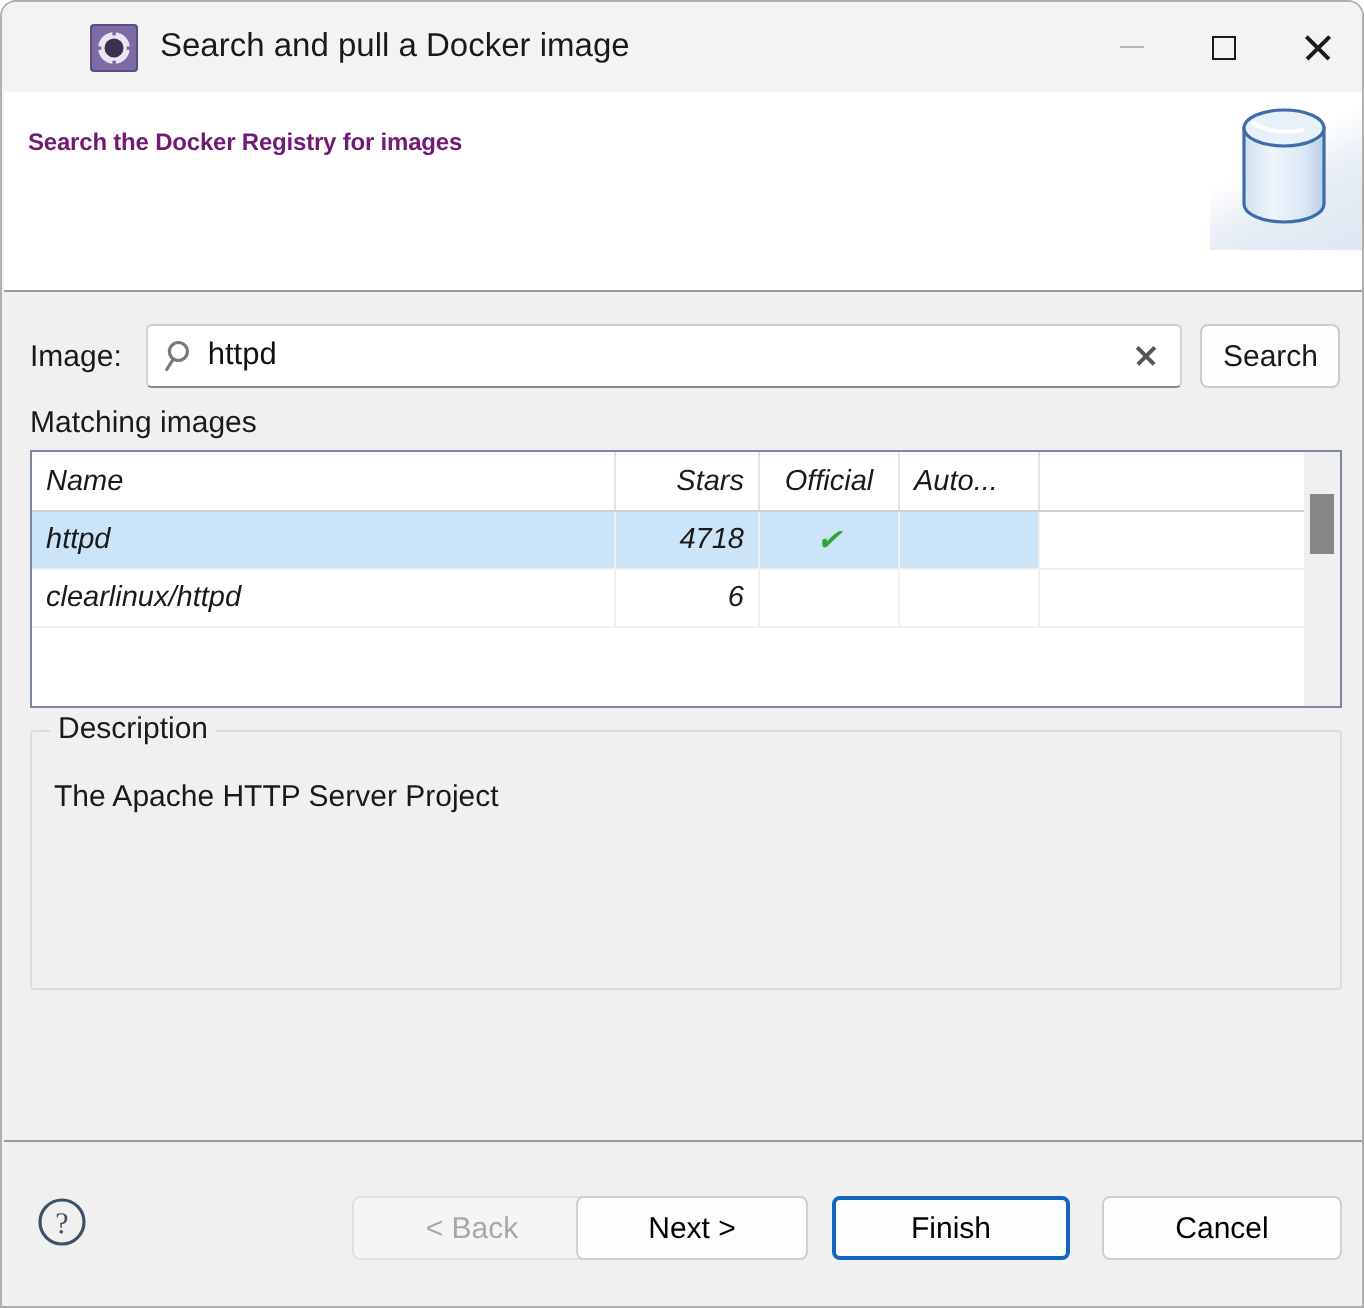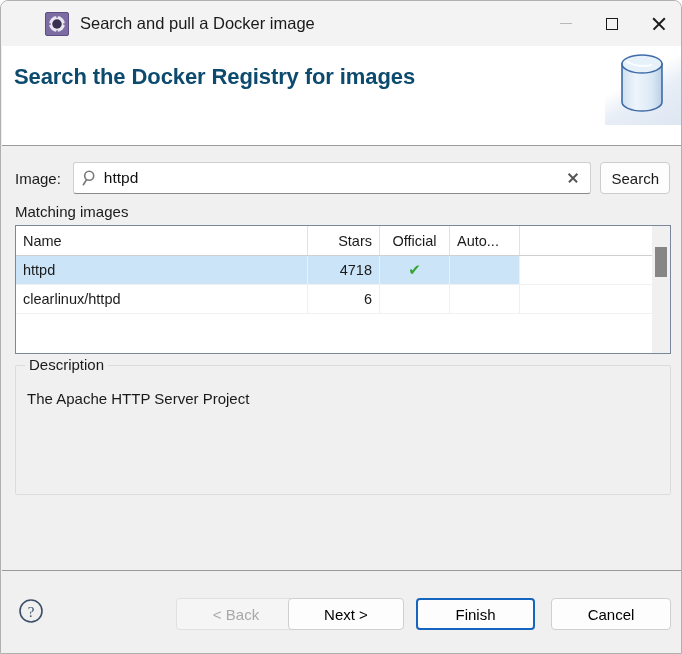--- a/index.html
+++ b/index.html
@@ -93,23 +93,23 @@
     position: absolute;
     left: 1px; top: 45px;
     width: 679px; height: 100px;
     background: #ffffff;
     border-bottom: 1px solid #9a9a9a;
     overflow: hidden;
   }
   .wiz-header-title {
     position: absolute;
     left: 12px; top: 18px;
-    font-size: 22px;
+    font-size: 12px;
     font-weight: bold;
-    color: #0c4a6e;
+    color: #701a75;
     letter-spacing: -0.1px;
   }
   .wiz-header-art {
     position: absolute;
     right: 0; top: 0;
     width: 76px; height: 79px;
     background: linear-gradient(150deg, #ffffff 0%, #ffffff 40%, #e8eef6 62%, #dde6f2 100%);
   }
   .wiz-header-art svg { position: absolute; left: 14px; top: 8px; }
 
@@ -196,20 +196,21 @@
   }
 
   
   .table-wrap {
     position: absolute;
     left: 13px; top: 78px;
     width: 656px; height: 129px;
     background: #ffffff;
     border: 1px solid #7a8899;
     overflow: hidden;
+    font-style: italic;
   }
   .tbl-header {
     display: flex;
     height: 30px;
     background: #ffffff;
     border-bottom: 1px solid #cfcfcf;
   }
   .th {
     font-size: 14.5px;
     color: #1a1a1a;

